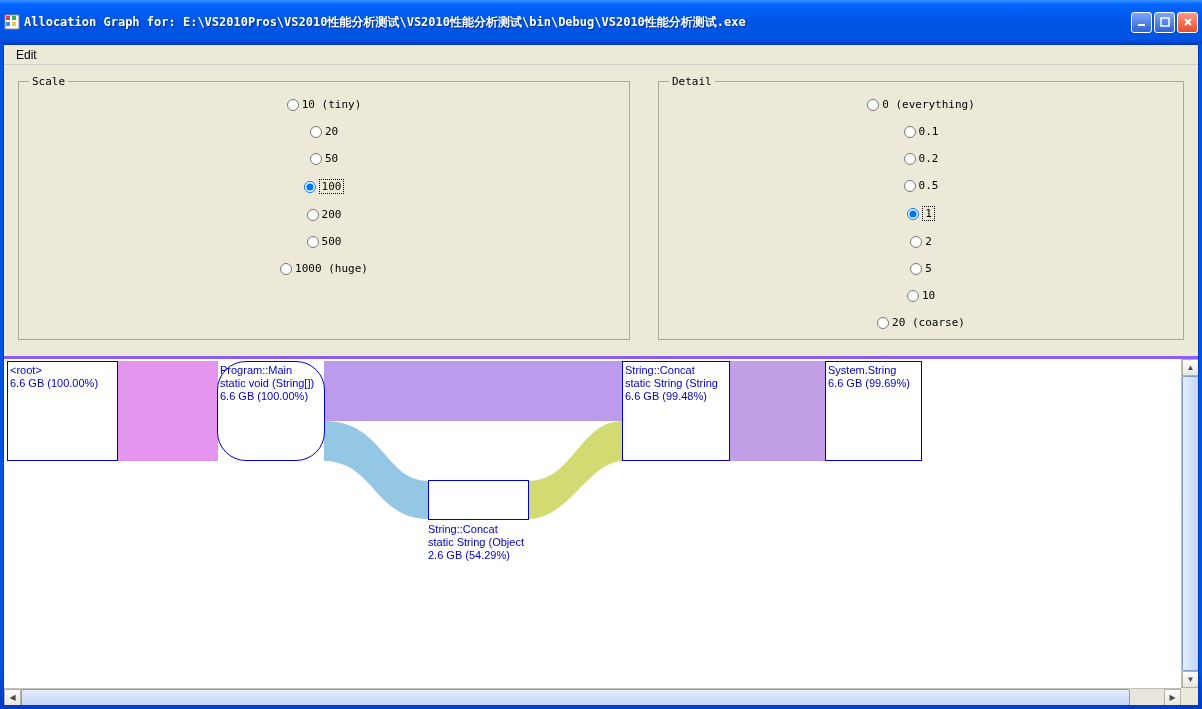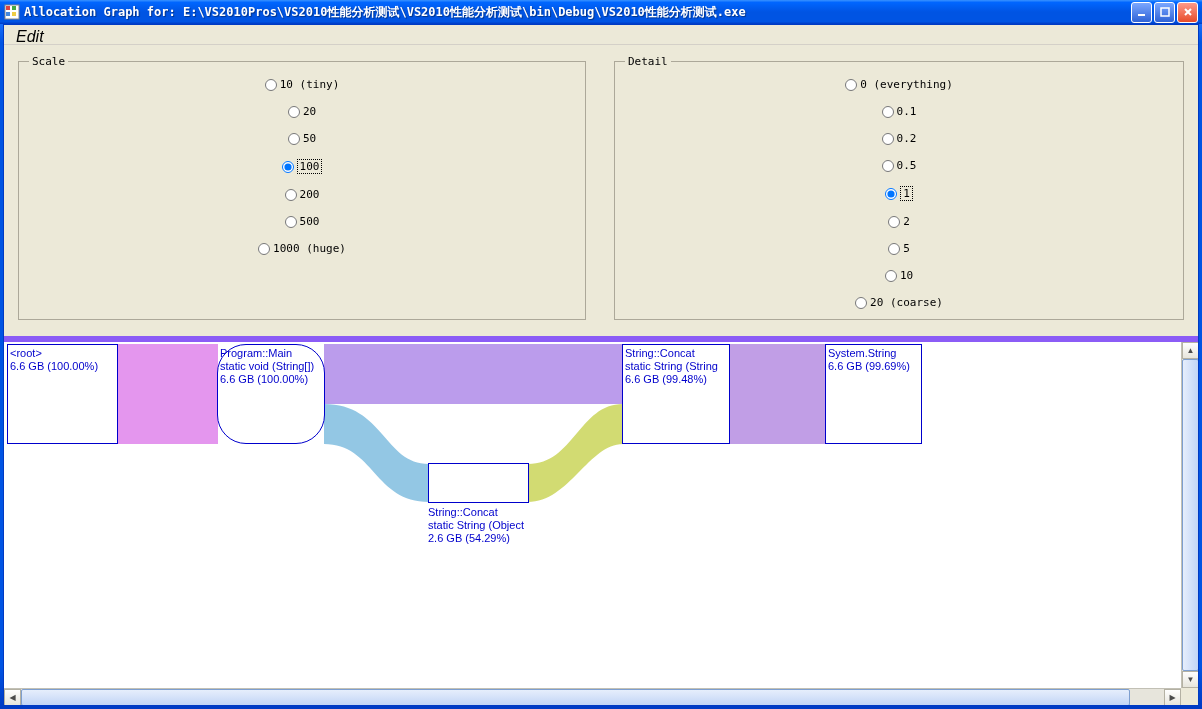--- a/index.html
+++ b/index.html
@@ -1,37 +1,37 @@
 <!DOCTYPE html>
 <html><head>
 <meta charset="utf-8">
 <style>
 * { box-sizing: border-box; margin: 0; padding: 0; }
 html, body { width: 1202px; height: 709px; overflow: hidden; font-family: "Tahoma", "Microsoft Sans Serif", sans-serif; }
 .window { width: 1202px; height: 709px; background: linear-gradient(to bottom, #0058e1 0%, #1b72ff 3%, #0054e3 6%, #0054e3 94%, #003ac3 100%); display: flex; flex-direction: column; }
-.titlebar { height: 24px; background: linear-gradient(to bottom, #3a93ff 0%, #0066ff 10%, #0054e3 50%, #0054e3 90%, #003ac3 100%); display: flex; align-items: center; padding: 0 4px; color: white; font-weight: bold; font-size: 12px; font-family: "SimSun", "宋体", monospace; text-shadow: 1px 1px 1px rgba(0,0,0,0.4); }
+.titlebar { height: 44px; background: linear-gradient(to bottom, #3a93ff 0%, #0066ff 10%, #0054e3 50%, #0054e3 90%, #003ac3 100%); display: flex; align-items: center; padding: 0 4px; color: white; font-weight: bold; font-size: 12px; font-family: "SimSun", "宋体", monospace; text-shadow: 1px 1px 1px rgba(0,0,0,0.4); }
 .titlebar-icon { width: 16px; height: 16px; margin-right: 4px; display: inline-flex; align-items: center; justify-content: center; }
 .titlebar-text { flex: 1; white-space: nowrap; overflow: hidden; }
 .win-controls { display: flex; gap: 2px; }
 .win-btn { width: 21px; height: 21px; border: 1px solid #fff; border-radius: 3px; display: flex; align-items: center; justify-content: center; cursor: pointer; font-size: 12px; font-weight: bold; color: white; }
 .win-btn.min, .win-btn.max { background: linear-gradient(to bottom, #7ba7ff, #2f63d6); }
 .win-btn.close { background: linear-gradient(to bottom, #ff9a8a, #e74c2a); }
 .client { flex: 1; background: #ece9d8; margin: 0 3px 3px 3px; display: flex; flex-direction: column; border: 1px solid #003ac3; }
-.menubar { height: 20px; background: #ece9d8; border-bottom: 1px solid #d4d0c8; font-size: 16px; padding: 2px 6px; font-style: italic; }
+.menubar { height: 20px; background: #ece9d8; border-bottom: 1px solid #d4d0c8; font-size: 12px; padding: 2px 6px; }
 .menu-item { display: inline-block; padding: 1px 6px; cursor: pointer; text-decoration: underline; text-decoration-color: transparent; }
 .panel-row { display: flex; gap: 20px; padding: 10px 14px 16px 14px; }
 fieldset { border: 1px solid #aca899; padding: 6px 10px 10px 10px; font-size: 11px; font-family: "SimSun", "宋体", monospace; }
 legend { padding: 0 3px; font-family: "SimSun", "宋体", monospace; }
 .radio-group { display: flex; gap: 14px; align-items: center; flex-wrap: nowrap; padding-top: 4px; flex-direction: column; }
 .radio-opt { display: flex; align-items: center; gap: 3px; white-space: nowrap; }
 .radio-opt label.boxed { border: 1px dotted #000; padding: 0 2px; }
 input[type=radio] { width:12px; height:12px; cursor: pointer; }
-.scale-fs { flex: 0 0 auto; width: 568px; }
+.scale-fs { flex: 0 0 auto; width: 612px; }
 .detail-fs { flex: 1; margin-left: 8px; }
-.canvas-wrap { flex: 1; position: relative; background: #7f1d1d; margin: 0; overflow: hidden; border-top: 6px solid #8b5cf6; }
+.canvas-wrap { flex: 1; position: relative; background: #7f1d1d; margin: 0; overflow: hidden; border-top: 3px solid #8b5cf6; }
 .canvas-inner { position: absolute; inset: 0 17px 17px 0; background: #ffffff; overflow: hidden; }
 svg.flows { position: absolute; top: 0; left: 0; }
 .node { position: absolute; border: 1px solid #0000cc; background: #ffffff; font-size: 11px; color: #0000cc; padding: 2px 2px; line-height: 13px; font-family: "Microsoft Sans Serif", Arial, sans-serif; }
 .label-below { position: absolute; font-size: 11px; color: #0000cc; line-height: 13px; text-align: left; font-family: "Microsoft Sans Serif", Arial, sans-serif; }
 .vscroll { position:absolute; top:0; right:0; bottom:17px; width:17px; background:#e7e5dc; border-left:1px solid #c2c0b5; }
 .vscroll .btn { position:absolute; left:0; width:17px; height:17px; background: linear-gradient(to bottom,#fefefe,#e7e5dc); border:1px solid #b4b1a3; display:flex; align-items:center; justify-content:center; font-size:8px; color:#4b4b4b; }
 .vscroll .btn.up{top:0;} .vscroll .btn.down{bottom:0;}
 .vscroll .thumb { position:absolute; left:0; width:17px; top:17px; bottom:17px; background:linear-gradient(to right,#e6eefc,#c2d5f6); border:1px solid #7d9ecf; border-radius:2px; }
 .hscroll { position:absolute; left:0; right:17px; bottom:0; height:17px; background:#e7e5dc; border-top:1px solid #c2c0b5; }
 .hscroll .btn { position:absolute; top:0; height:17px; width:17px; background: linear-gradient(to bottom,#fefefe,#e7e5dc); border:1px solid #b4b1a3; display:flex; align-items:center; justify-content:center; font-size:8px; color:#4b4b4b; }

